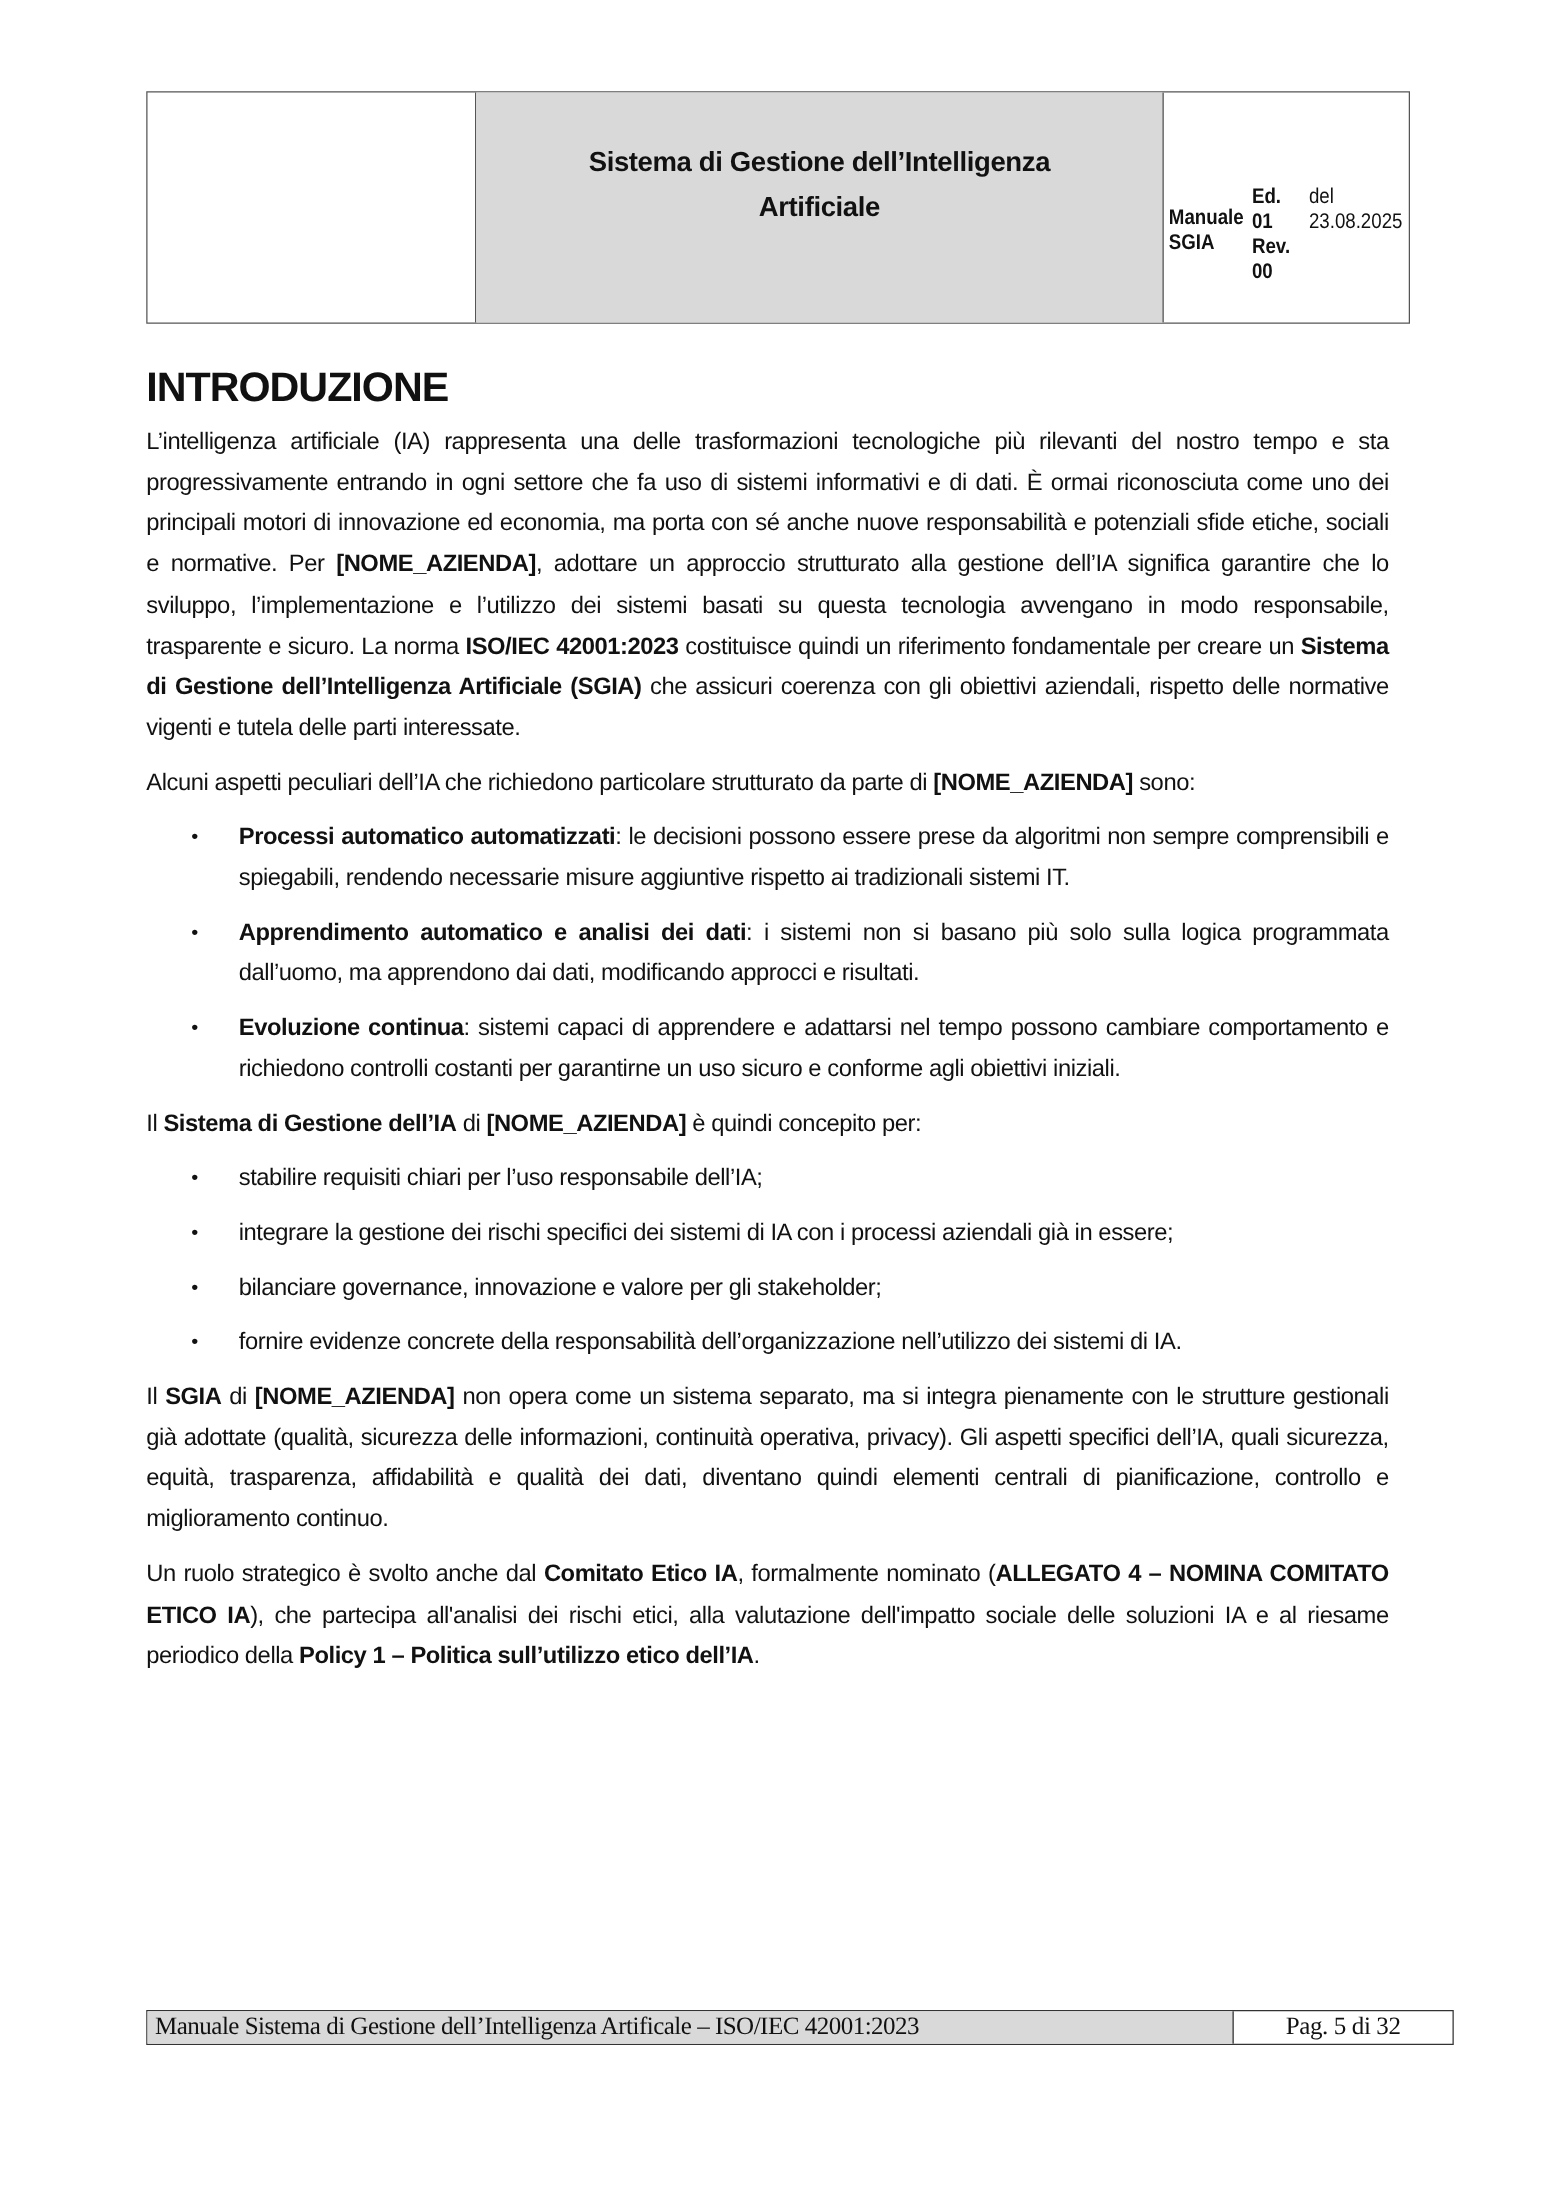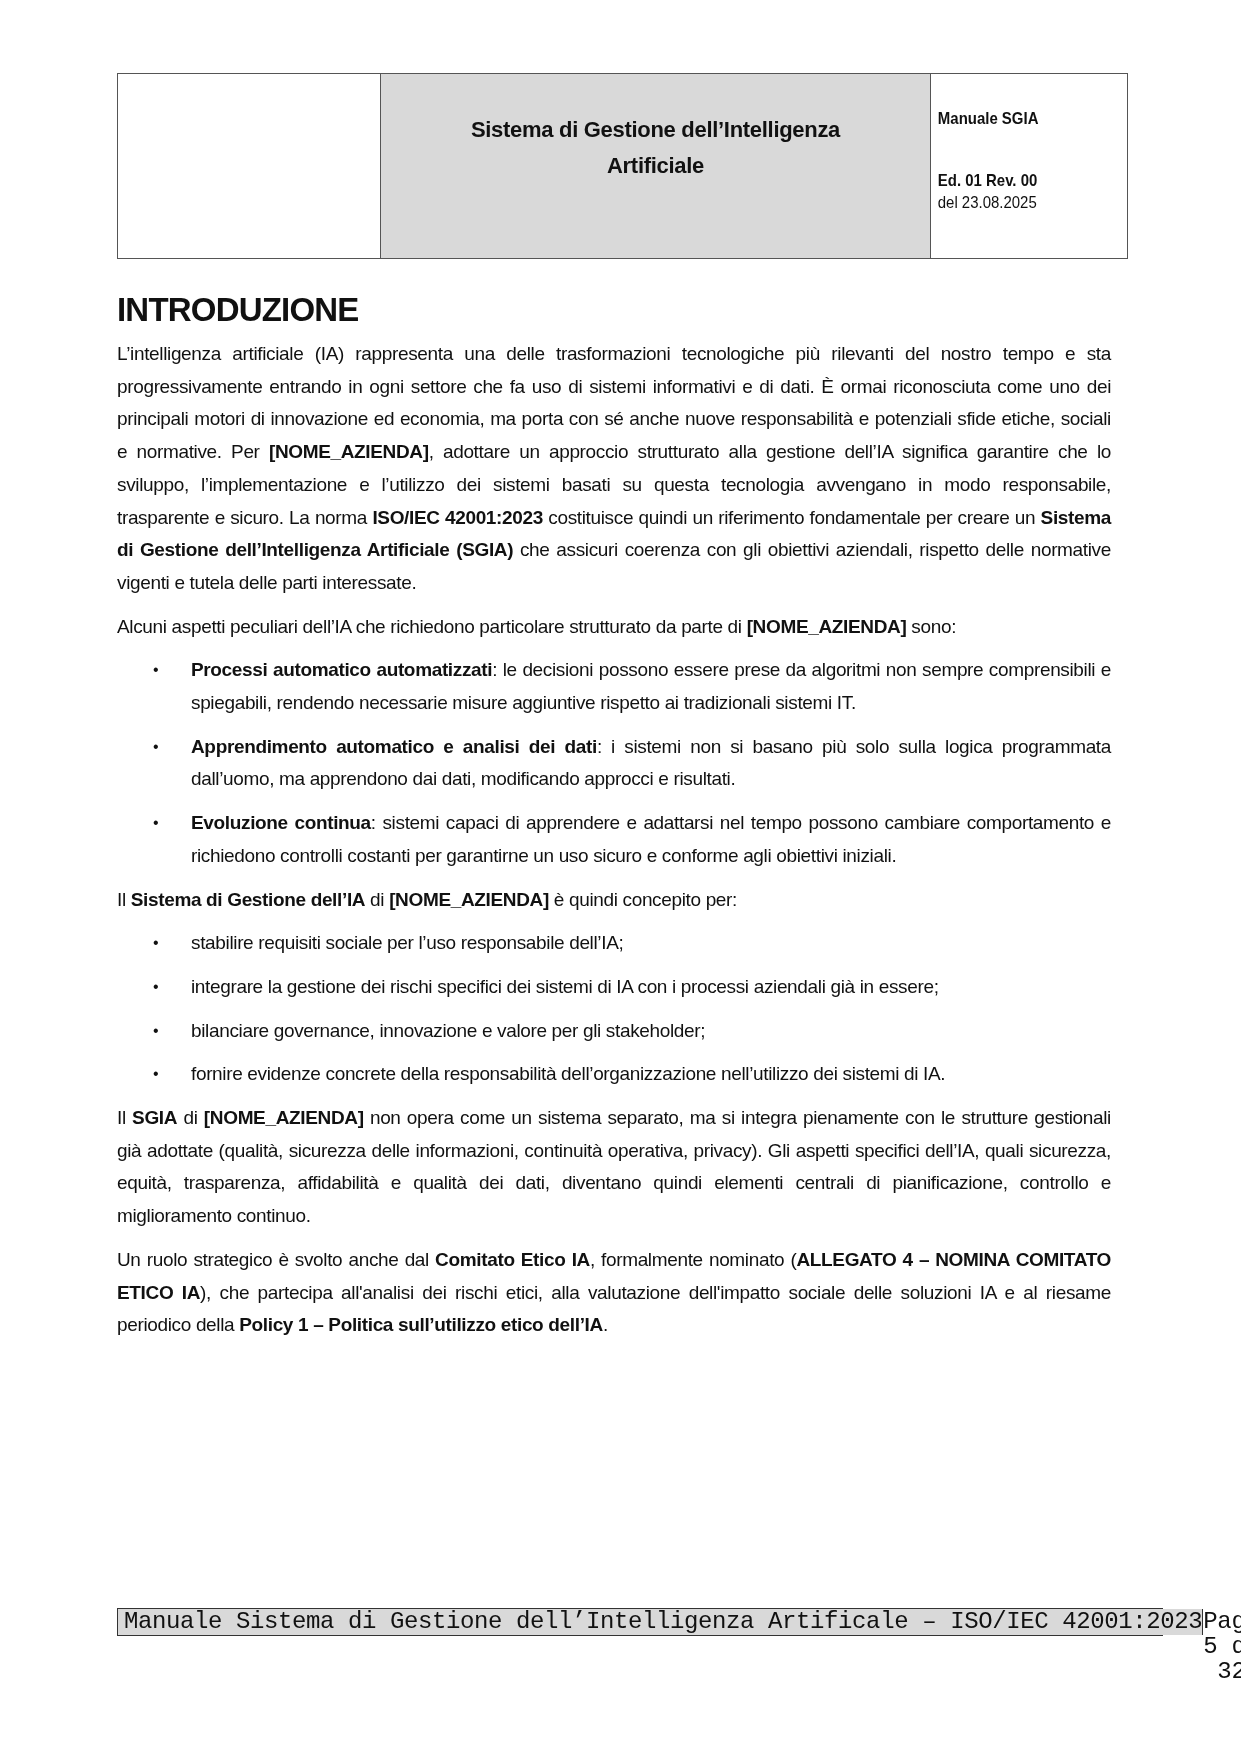--- a/index.html
+++ b/index.html
@@ -5,38 +5,38 @@
   html, body { margin: 0; padding: 0; background: #ffffff; }
   body { width: 1241px; height: 1755px; position: relative; overflow: hidden;
          font-family: "Liberation Sans Narrow", "Liberation Sans", sans-serif; color: #111; }
   .hdr-table { position: absolute; left: 117px; top: 73px; width: 1011px; height: 186px;
                border: 1.5px solid #555; box-sizing: border-box; display: flex; }
   .hdr-logo { width: 263px; border-right: 1.5px solid #555; box-sizing: border-box; }
   .hdr-title { width: 550px; background: #d9d9d9; border-right: 1.5px solid #555; box-sizing: border-box;
                display: flex; align-items: flex-start; justify-content: center; padding-top: 38px; }
   .hdr-title span { font-family: "Liberation Sans", sans-serif; font-weight: bold; font-size: 22px;
                     line-height: 36px; text-align: center; width: 420px; letter-spacing: -0.3px; }
-  .hdr-meta { flex: 1; display: flex; flex-direction: column; align-items: flex-start;
+  .hdr-meta { flex: 1; display: flex; flex-direction: row; align-items: center;
               font-family: "Liberation Sans", sans-serif; }
   .hdr-meta .m1 { margin-top: 35px; font-weight: bold; font-size: 17px; transform: scaleX(0.88); }
   .hdr-meta .m2 { margin-top: 42px; font-weight: bold; font-size: 17px; transform: scaleX(0.88); }
   .hdr-meta .m3 { margin-top: 2px; font-size: 17px; transform: scaleX(0.88); }
 
   .content { position: absolute; left: 117px; top: 288px; width: 994px;
              font-family: "Liberation Sans", sans-serif; font-size: 19px; line-height: 32.7px; }
   h1 { margin: 0 0 6px 0; font-size: 33px; font-weight: bold; letter-spacing: -0.8px; line-height: 44px; }
   p { margin: 0 0 11px 0; text-align: justify; letter-spacing: -0.35px; }
   ul { margin: 0 0 11px 0; padding: 0; list-style: none; }
   li { position: relative; padding-left: 74px; margin-bottom: 11px; text-align: justify; letter-spacing: -0.35px; }
   li .bullet { position: absolute; left: 36px; top: 0; font-size: 16px; }
   b { font-weight: bold; }
 
   .footer { position: absolute; left: 117px; top: 1608px; width: 1046px; height: 28px;
             border: 1.5px solid #333; box-sizing: border-box; display: flex;
-            font-family: Liberation Mono, monospace; font-size: 24px; }
+            font-family: Liberation Serif, serif; font-size: 20px; }
   .footer .f-left { flex: 1; background: #d9d9d9; border-right: 1.5px solid #333; padding-left: 6px;
                     line-height: 25px; letter-spacing: -0.4px; white-space: nowrap; }
   .footer .f-right { width: 175px; text-align: center; line-height: 25px; letter-spacing: -0.3px; }
 </style>
 </head>
 <body>
 
 <div class="hdr-table">
   <div class="hdr-logo"></div>
   <div class="hdr-title">
@@ -57,21 +57,21 @@
 
   <ul>
       <li><span class="bullet">•</span><b>Processi automatico automatizzati</b><span>: le decisioni possono essere prese da algoritmi non sempre comprensibili e spiegabili, rendendo necessarie misure aggiuntive rispetto ai tradizionali sistemi IT.</span></li>
       <li><span class="bullet">•</span><b>Apprendimento automatico e analisi dei dati</b><span>: i sistemi non si basano più solo sulla logica programmata dall’uomo, ma apprendono dai dati, modificando approcci e risultati.</span></li>
       <li><span class="bullet">•</span><b>Evoluzione continua</b><span>: sistemi capaci di apprendere e adattarsi nel tempo possono cambiare comportamento e richiedono controlli costanti per garantirne un uso sicuro e conforme agli obiettivi iniziali.</span></li>
     </ul>
 
   <p><span>Il </span><b>Sistema di Gestione dell’IA</b><span> di </span><b>[NOME_AZIENDA]</b><span> è quindi concepito per:</span></p>
 
   <ul>
-      <li><span class="bullet">•</span><span>stabilire requisiti sociale per l’uso responsabile dell’IA;</span></li>
+      <li><span class="bullet">•</span><span>stabilire requisiti chiari per l’uso responsabile dell’IA;</span></li>
       <li><span class="bullet">•</span><span>integrare la gestione dei rischi specifici dei sistemi di IA con i processi aziendali già in essere;</span></li>
       <li><span class="bullet">•</span><span>bilanciare governance, innovazione e valore per gli stakeholder;</span></li>
       <li><span class="bullet">•</span><span>fornire evidenze concrete della responsabilità dell’organizzazione nell’utilizzo dei sistemi di IA.</span></li>
     </ul>
 
   <p><span>Il </span><b>SGIA</b><span> di </span><b>[NOME_AZIENDA]</b><span> non opera come un sistema separato, ma si integra pienamente con le strutture gestionali già adottate (qualità, sicurezza delle informazioni, continuità operativa, privacy). Gli aspetti specifici dell’IA, quali sicurezza, equità, trasparenza, affidabilità e qualità dei dati, diventano quindi elementi centrali di pianificazione, controllo e miglioramento continuo.</span></p>
   <p><span>Un ruolo strategico è svolto anche dal </span><b>Comitato Etico IA</b><span>, formalmente nominato (</span><b>ALLEGATO 4 – NOMINA COMITATO ETICO IA</b><span>), che partecipa all'analisi dei rischi etici, alla valutazione dell'impatto sociale delle soluzioni IA e al riesame periodico della </span><b>Policy 1 – Politica sull’utilizzo etico dell’IA</b><span>.</span></p>
 </div>
 
 <div class="footer">

